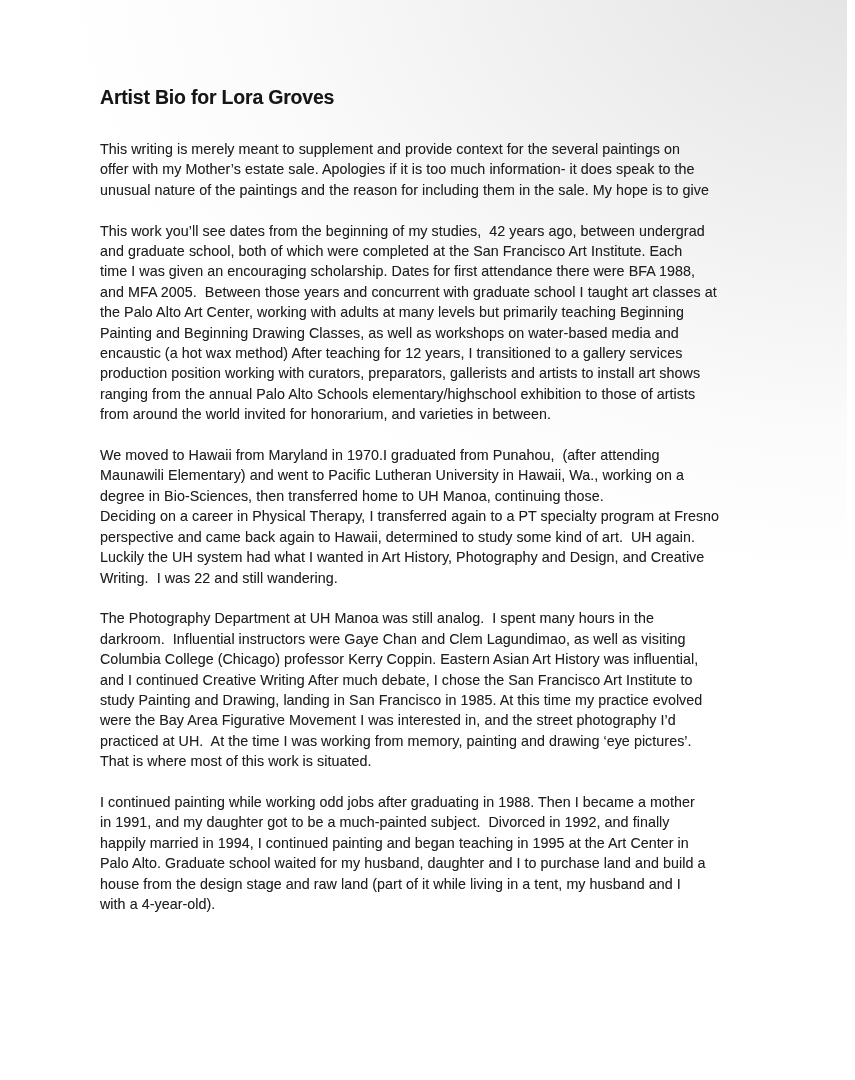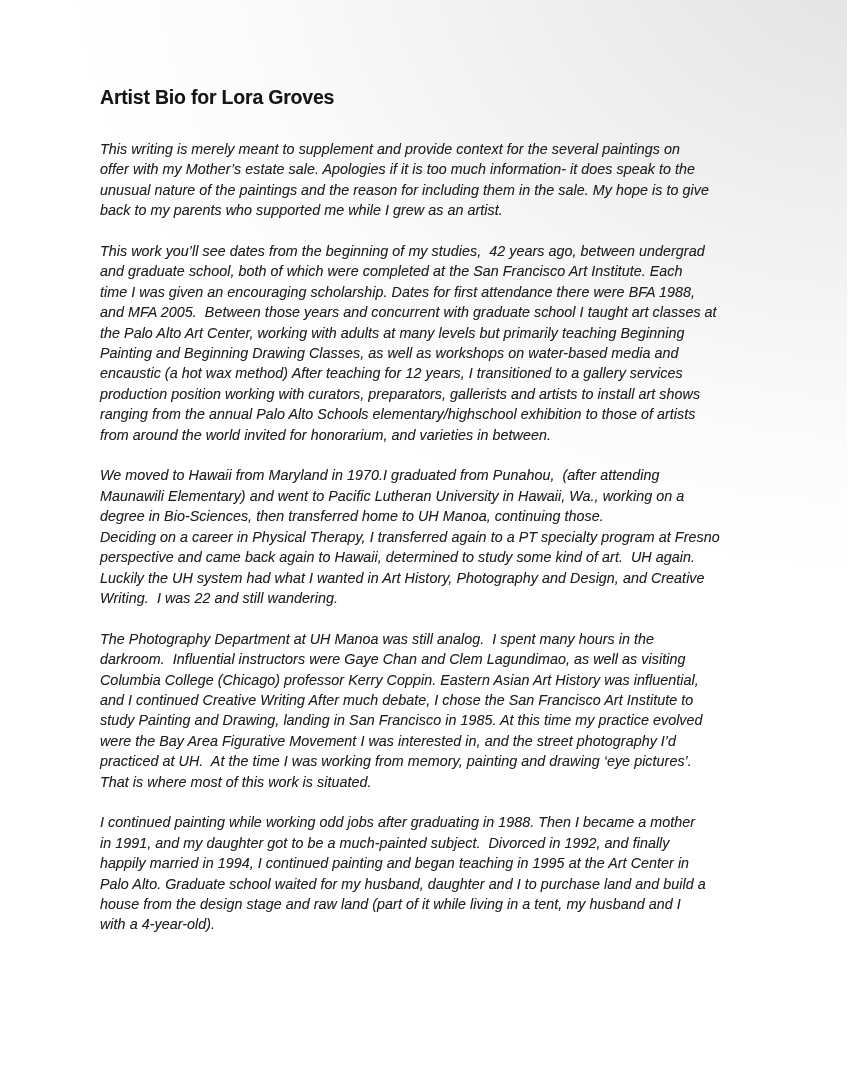--- a/index.html
+++ b/index.html
@@ -43,35 +43,33 @@
   .para + .para {
     margin-top: 20.4px;
   }
   .line {
     white-space: pre;          
     font-size: 14.3px;
     line-height: 20.4px;
     letter-spacing: 0.05px;
     color: #1f1f1f;
     text-shadow: 0 0 0.5px rgba(0,0,0,0.30);
-    font-style: italic;
   }
 </style>
 </head>
 <body>
 
 <div class="page">
   <div class="content">
     <h1 class="doc-title">Artist Bio for Lora Groves</h1>
     <div>
         <div class="para">
           <div class="line">This writing is merely meant to supplement and provide context for the several paintings on</div>
           <div class="line">offer with my Mother’s estate sale. Apologies if it is too much information- it does speak to the</div>
           <div class="line">unusual nature of the paintings and the reason for including them in the sale. My hope is to give</div>
-          <div class="line">back to my parents who supported me while I grew as an artist.</div>
         </div>
         <div class="para">
           <div class="line">This work you’ll see dates from the beginning of my studies,  42 years ago, between undergrad</div>
           <div class="line">and graduate school, both of which were completed at the San Francisco Art Institute. Each</div>
           <div class="line">time I was given an encouraging scholarship. Dates for first attendance there were BFA 1988,</div>
           <div class="line">and MFA 2005.  Between those years and concurrent with graduate school I taught art classes at</div>
           <div class="line">the Palo Alto Art Center, working with adults at many levels but primarily teaching Beginning</div>
           <div class="line">Painting and Beginning Drawing Classes, as well as workshops on water-based media and</div>
           <div class="line">encaustic (a hot wax method) After teaching for 12 years, I transitioned to a gallery services</div>
           <div class="line">production position working with curators, preparators, gallerists and artists to install art shows</div>

